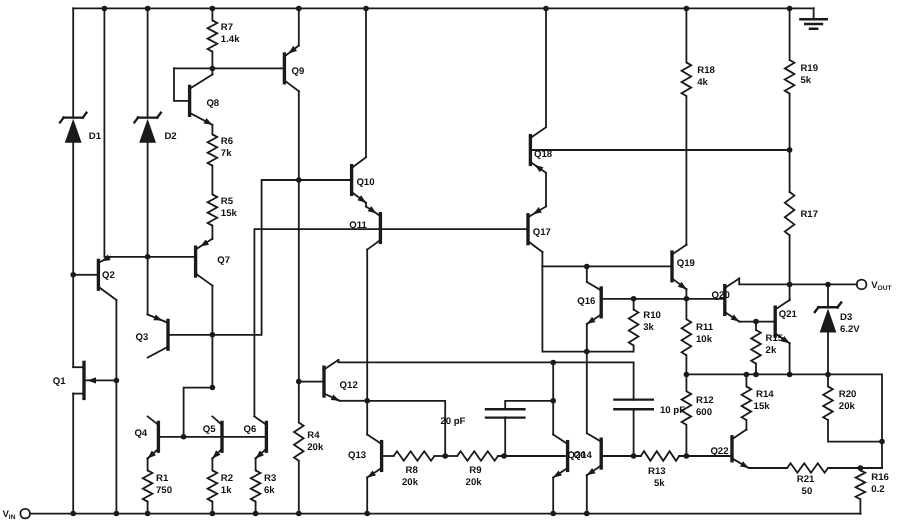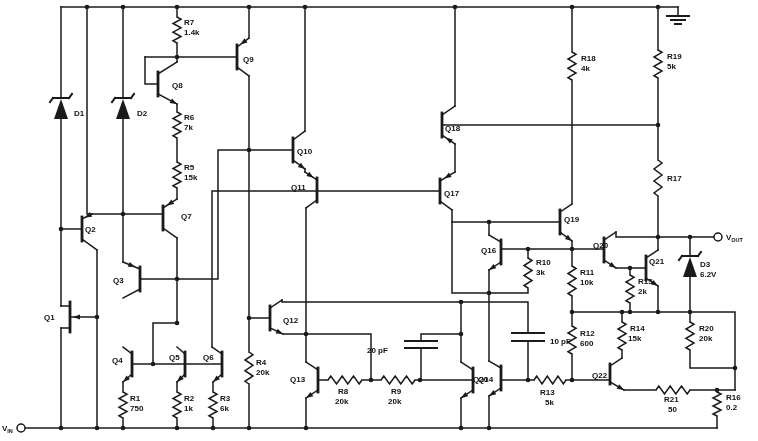--- a/index.html
+++ b/index.html
@@ -1,16 +1,16 @@
 <!DOCTYPE html>
 <html><head>
 <meta charset="utf-8">
 <style>
   html,body{margin:0;padding:0;background:#fff;}
-  .page{width:758px;height:441px;background:#ffffff;position:relative;overflow:hidden;}
+  .page{width:758px;height:441px;background:#ffffff;position:relative;overflow:hidden;border-radius:10px;}
   svg{display:block;}
   text{font-family:"Liberation Sans","DejaVu Sans",sans-serif;font-weight:bold;fill:#111;}
 </style>
 </head>
 <body>
 
 <div class="page">
   <svg id="schem" width="758" height="441" viewBox="0 0 758 441">
       <g>
         <polyline points="61,7 678,7" fill="none" stroke="#1a1a1a" stroke-width="1.5" stroke-linecap="square"></polyline>

